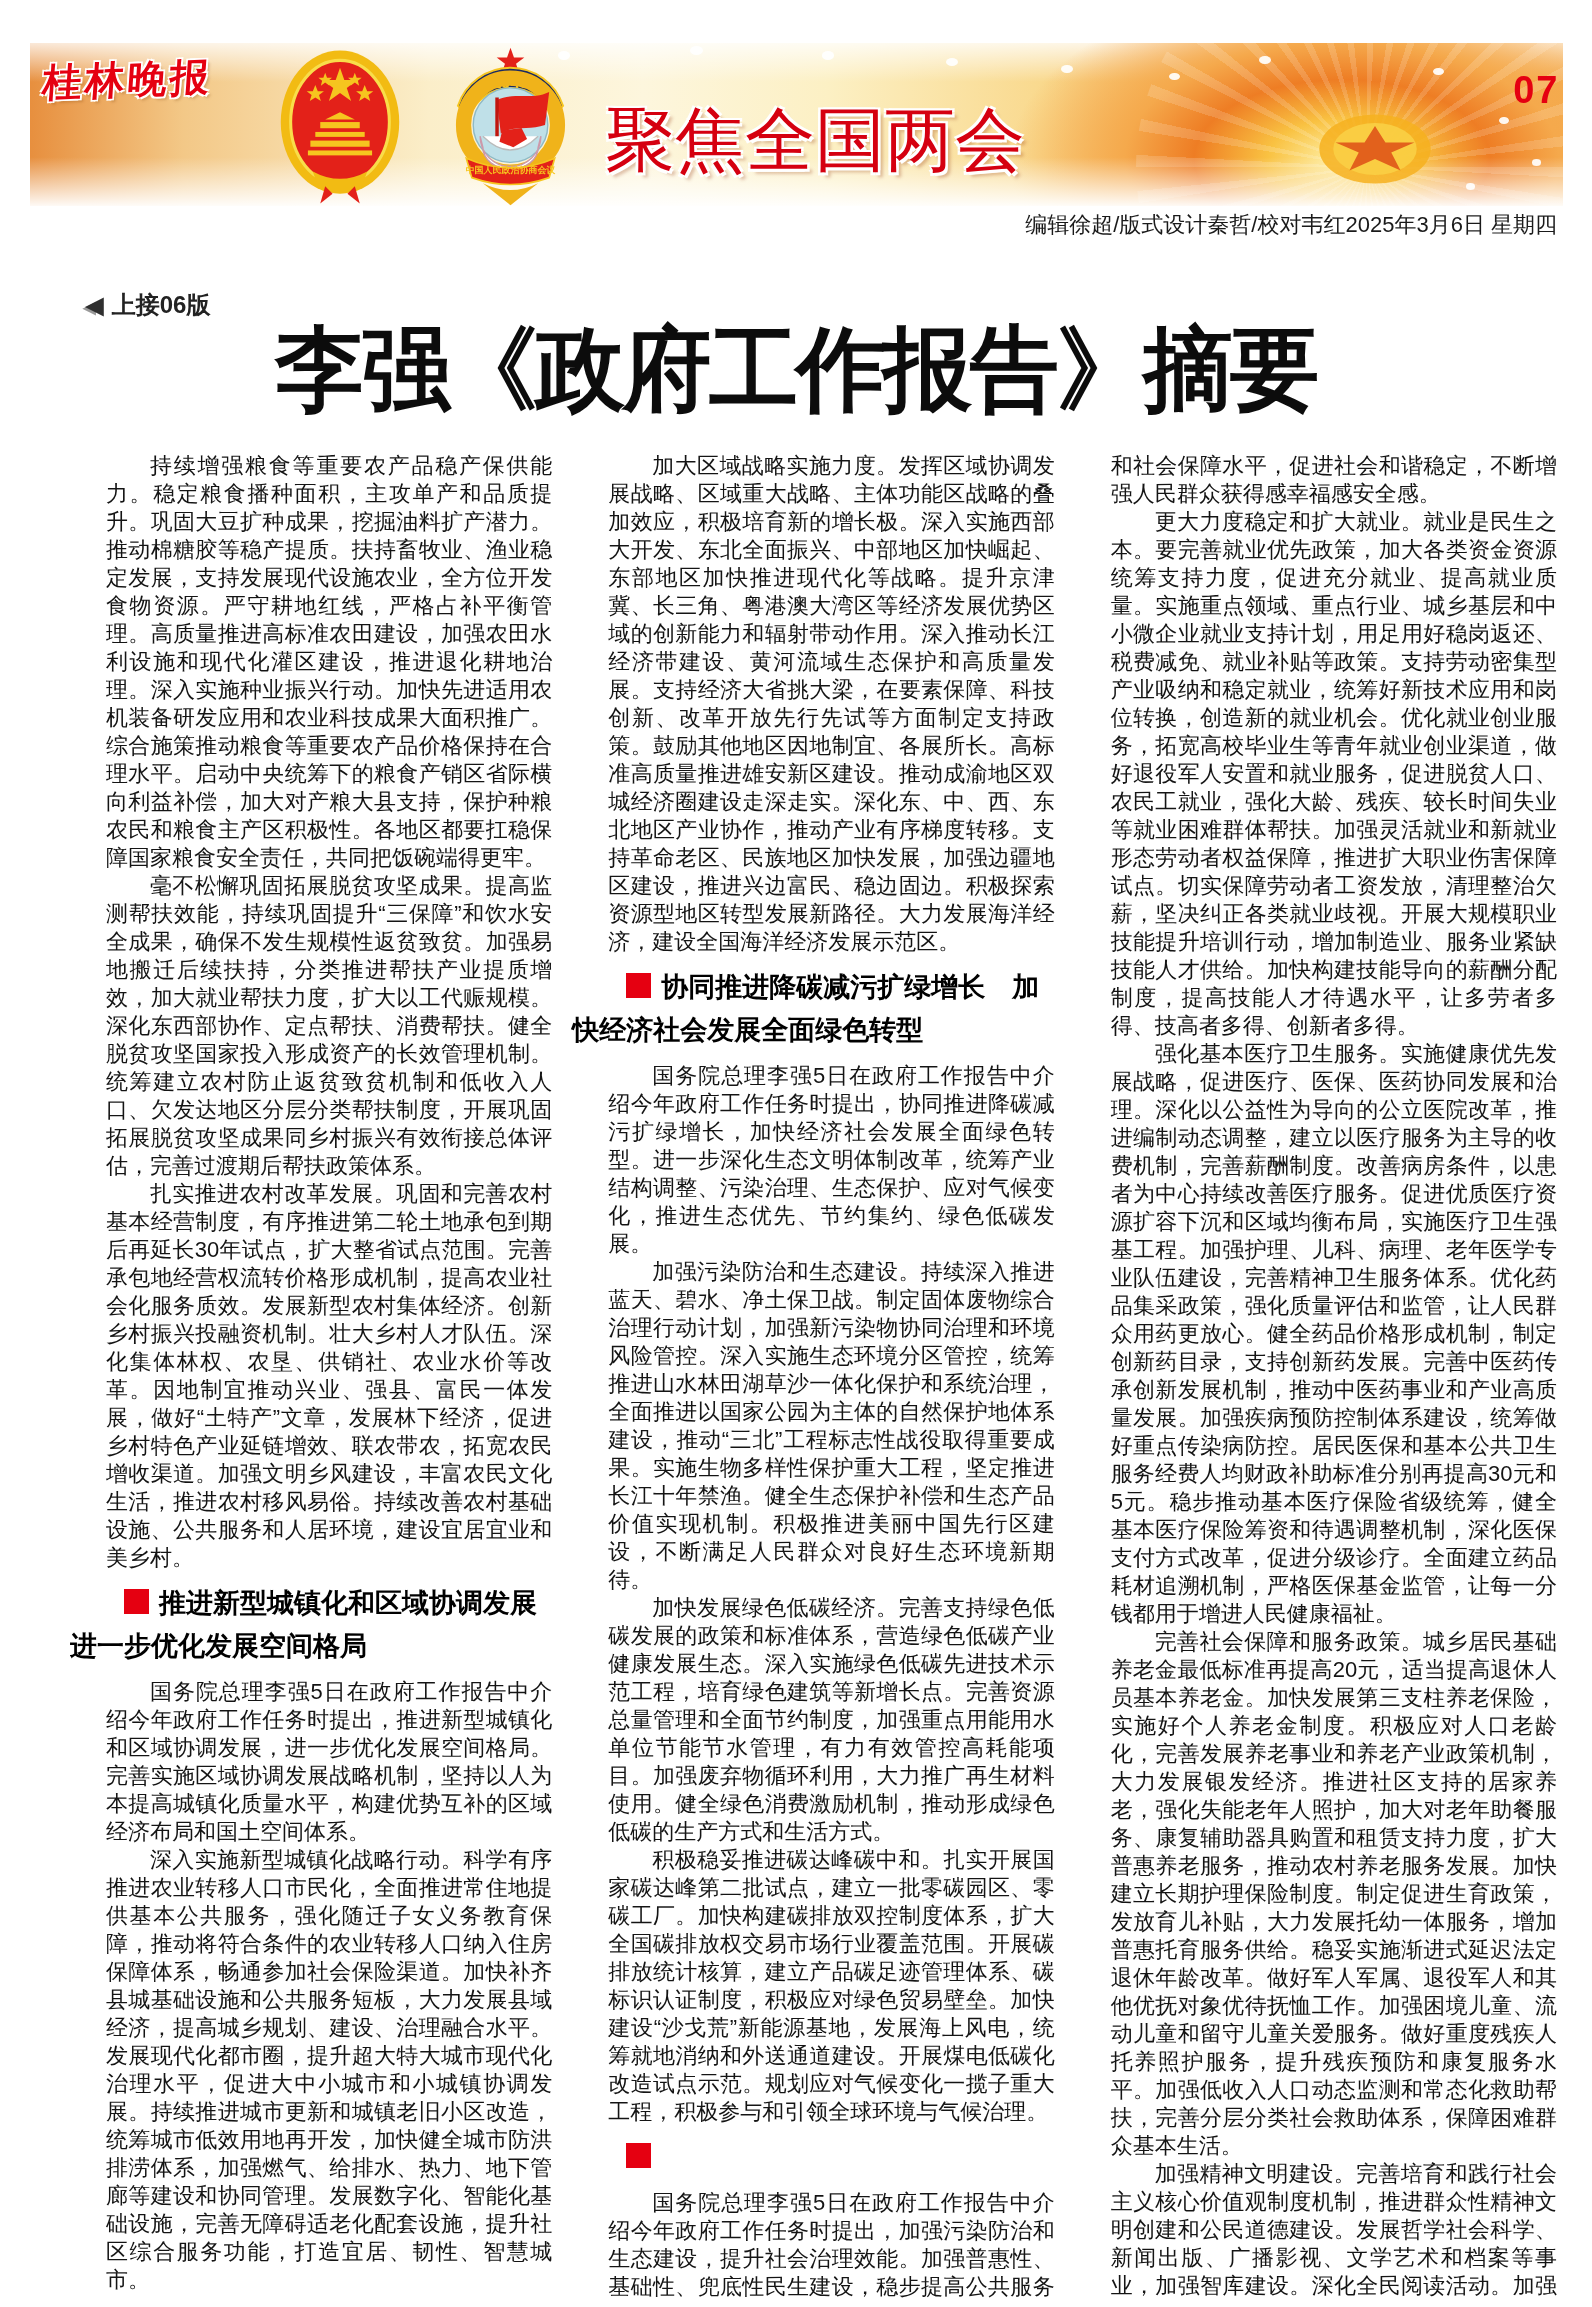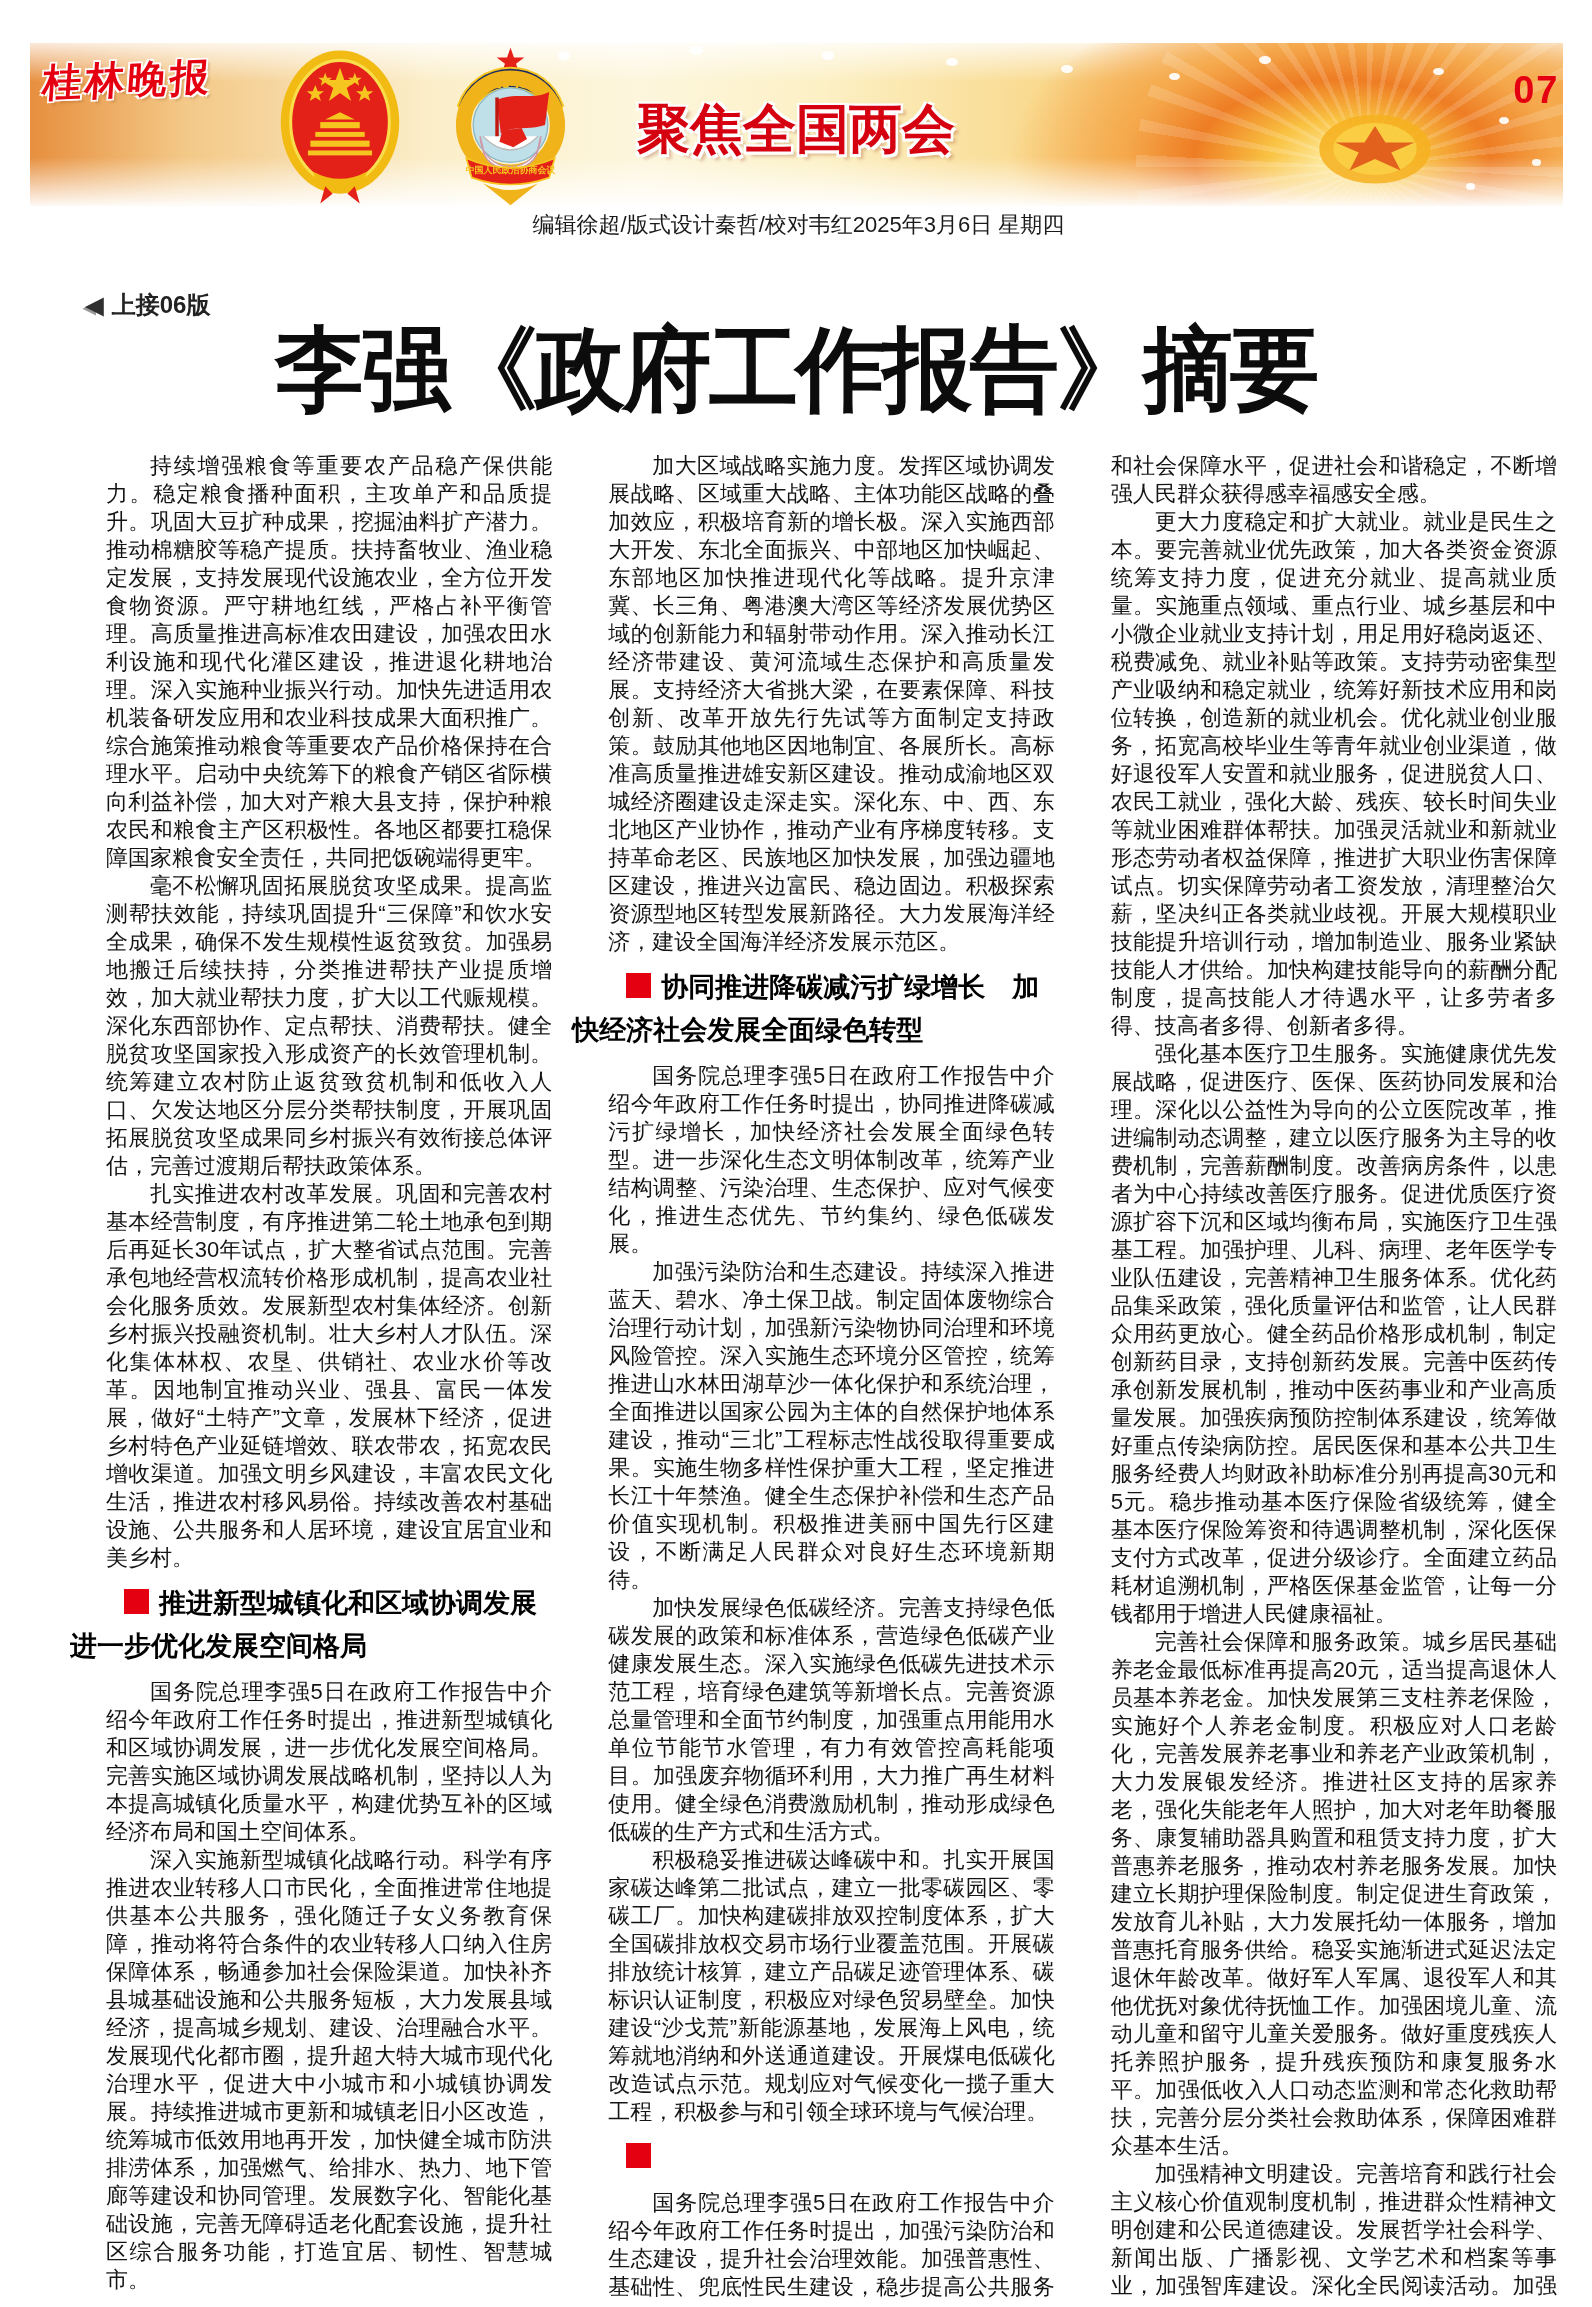--- a/index.html
+++ b/index.html
@@ -22,31 +22,31 @@
   .rays{position:absolute;left:1106px;top:-107px;width:462px;height:462px;border-radius:50%;
     background:repeating-conic-gradient(rgba(255,255,255,.28) 0deg 3deg, rgba(255,255,255,0) 3deg 9deg);
     opacity:.55;}
   .hall-star{position:absolute;left:1287px;top:48px;transform:scaleY(.62);}
   .dot{position:absolute;border-radius:50%;background:#fff;opacity:.92;}
 
   .paper-logo{position:absolute;left:13.2px;top:10px;font-family:"Liberation Sans",sans-serif;
     font-size:39px;font-weight:900;color:#e50011;transform:skewX(-6deg) rotate(-2deg);
     letter-spacing:3.3px;
     text-shadow:-1.7px -1.7px 0 #fff,1.7px -1.7px 0 #fff,-1.7px 1.7px 0 #fff,1.7px 1.7px 0 #fff,3.3px 3.3px 2.5px rgba(120,60,0,.25);}
-  .section-title{position:absolute;left:607px;top:51px;font-family:"Liberation Serif",serif;
-    font-size:53px;font-weight:700;color:#d50010;letter-spacing:0px;white-space:nowrap;
+  .section-title{position:absolute;left:575px;top:51px;font-family:"Liberation Serif",serif;
+    font-size:70px;font-weight:400;color:#d50010;letter-spacing:0px;white-space:nowrap;
     text-shadow:-2.5px -2.5px 0 #fff,2.5px -2.5px 0 #fff,-2.5px 2.5px 0 #fff,2.5px 2.5px 0 #fff,5px 5px 3.3px rgba(140,40,0,.28);}
   .emblem{position:absolute;}
 
   .page-number{position:absolute;right:33px;top:69px;font-family:"Liberation Sans",sans-serif;
     font-size:38px;font-weight:700;color:#e50011;letter-spacing:1.7px;}
 
   
   .credits-row{position:absolute;left:40px;right:35px;top:210px;display:flex;
-    justify-content:center;font-family:"Liberation Sans",sans-serif;
+    justify-content:flex-end;font-family:"Liberation Sans",sans-serif;
     font-size:22px;color:#1a1a1a;}
 
   
   .cont{position:absolute;left:83px;top:289px;font-family:"Liberation Sans",sans-serif;
     font-size:24px;font-weight:700;color:#222;display:flex;align-items:center;gap:8.3px;}
   .tri-small{color:#9a9a9a;font-size:16.5px;margin-right:-10px;}
   .tri-big{color:#2f2f2f;font-size:23px;}
 
   
   .headline{position:absolute;left:0;top:317px;width:100%;text-align:center;

